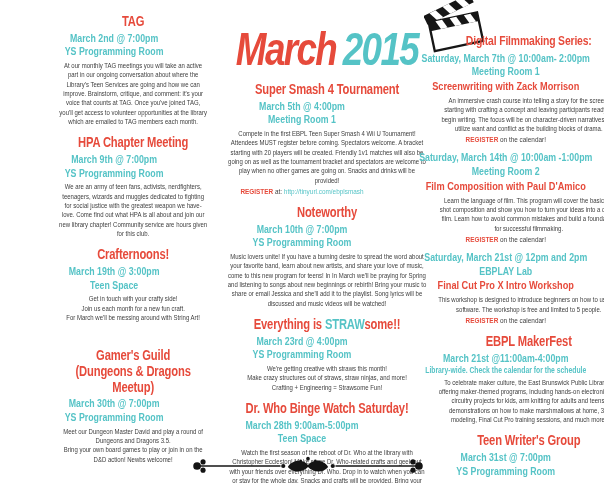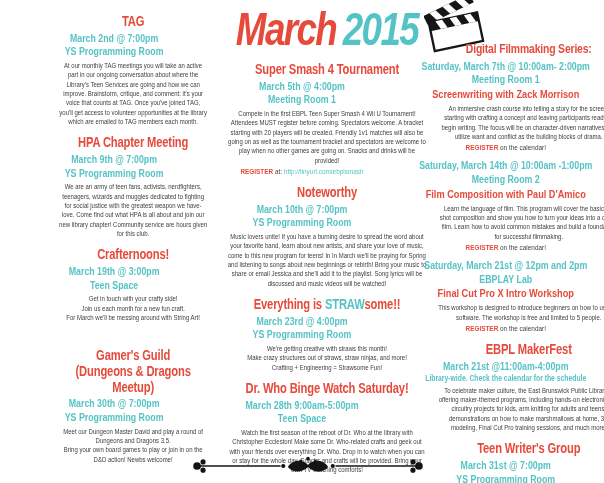--- a/index.html
+++ b/index.html
@@ -10,22 +10,22 @@
   }
   *{box-sizing:border-box;}
   html,body{margin:0;padding:0;}
   body{
     width:604px;height:483px;overflow:hidden;background:#fff;
     font-family:"Liberation Sans", sans-serif;color:var(--ink);
   }
   .page{display:flex;width:604px;height:483px;position:relative;}
   .col{position:relative;}
   .col-left{width:196px;padding:14px 7px 0 7px;margin-left:33px;}
-  .col-mid{width:212px;padding:2px 6px 0 6px;}
-  .col-right{width:196px;padding:16px 7px 0 7px;}
+  .col-mid{width:212px;padding:2px 6px 0 6px;margin-top:20px;}
+  .col-right{width:196px;padding:8px 7px 0 7px;}
 
   .event{text-align:center;margin-bottom:9px;}
   .gap-lg{margin-top:26px;}
 
   
   .cx{width:125%;margin-left:-12.5%;transform:scaleX(.8);transform-origin:50% 50%;}
 
   .title{
     color:var(--red);font-weight:bold;font-size:14px;line-height:1.12;
     margin:0 0 2px 0;white-space:pre-line;letter-spacing:-.2px;

